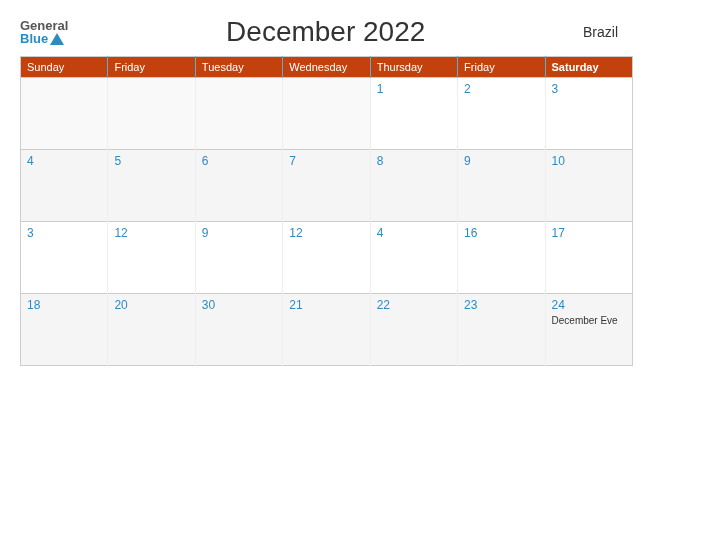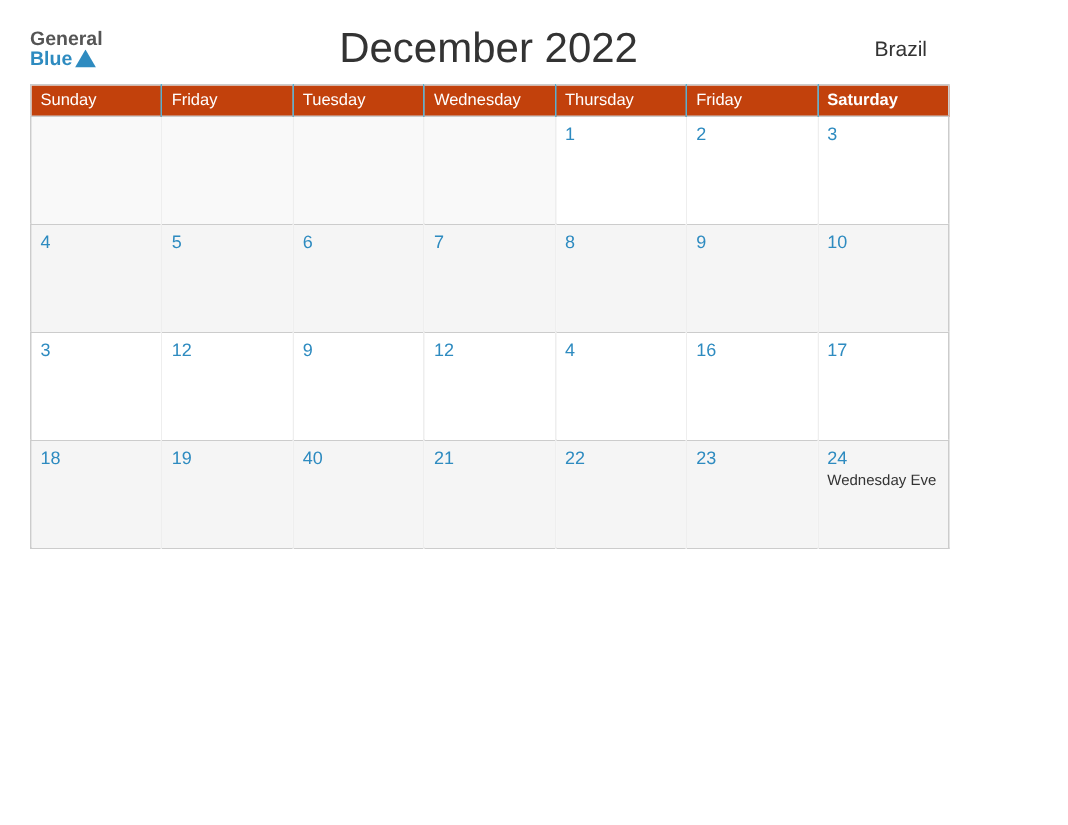--- a/index.html
+++ b/index.html
@@ -199,34 +199,34 @@
           </td>
           <td>
             <span class="day-num">17</span>
           </td>
         </tr>
         <tr>
           <td class="alt">
             <span class="day-num">18</span>
           </td>
           <td class="alt">
-            <span class="day-num">19</span>
-          </td>
-          <td class="alt">
-            <span class="day-num">40</span>
+            <span class="day-num">20</span>
+          </td>
+          <td class="alt">
+            <span class="day-num">30</span>
           </td>
           <td class="alt">
             <span class="day-num">21</span>
           </td>
           <td class="alt">
             <span class="day-num">22</span>
           </td>
           <td class="alt">
             <span class="day-num">23</span>
           </td>
           <td class="alt">
             <span class="day-num">24</span>
-            <span class="day-event">Wednesday Eve</span>
+            <span class="day-event">December Eve</span>
           </td>
         </tr>
       </tbody>
   </table>
 </div>
 
 </body></html>

